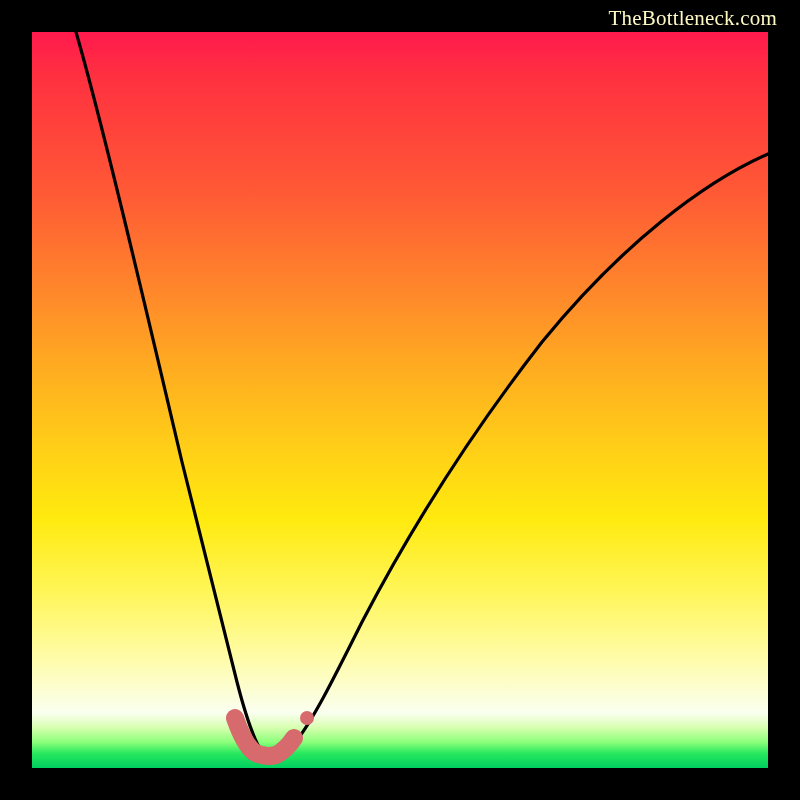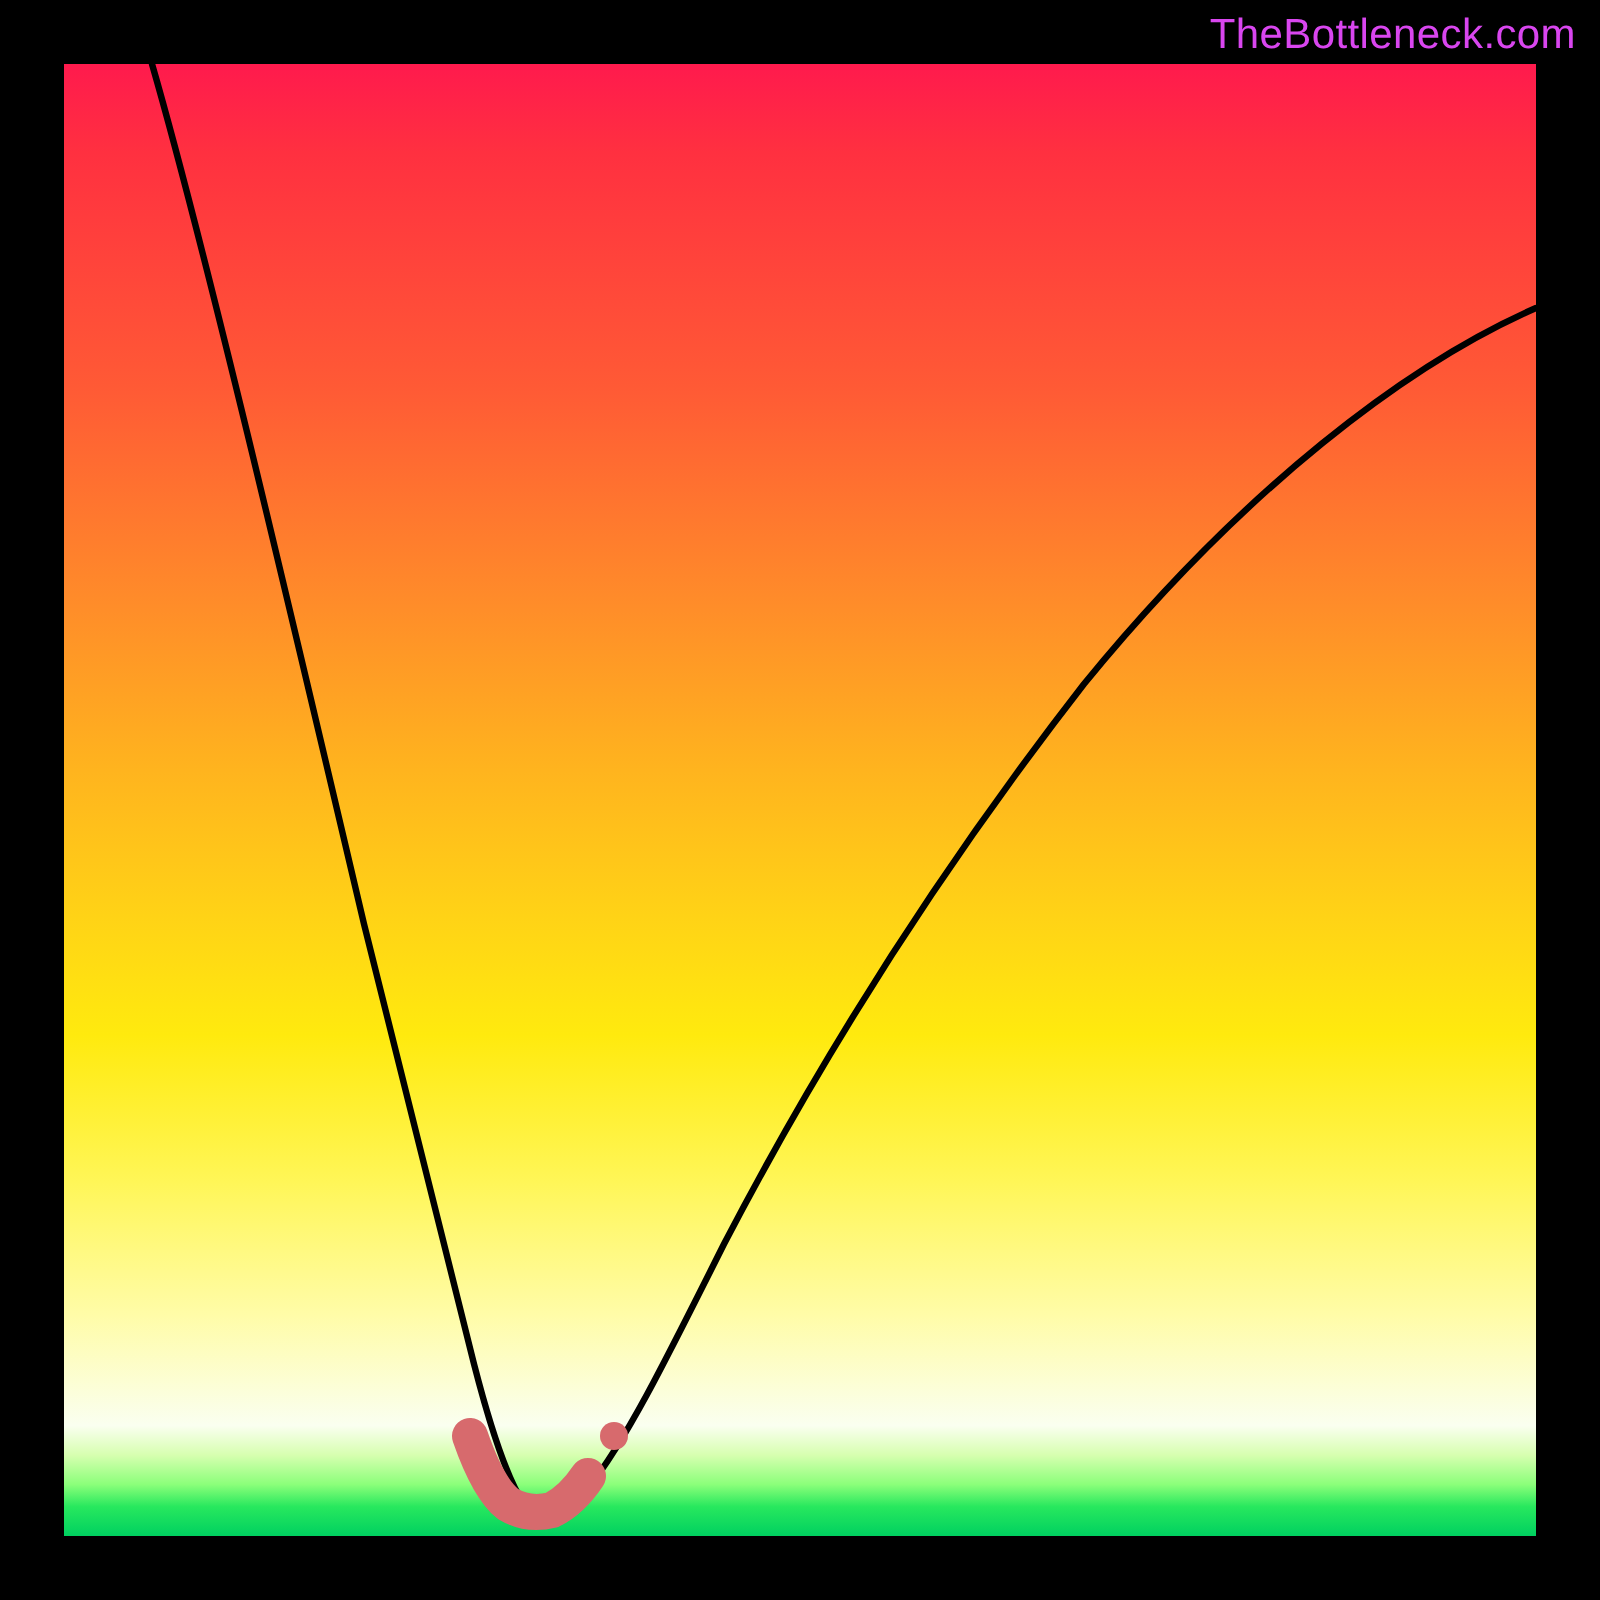--- a/index.html
+++ b/index.html
@@ -40,25 +40,26 @@
       #fafff0 92.5%,
       #d7ffb0 94.5%,
       #8bff7a 96.5%,
       #28e85e 98%,
       #00d060 100%
     );
   }
   .watermark {
     position: absolute;
     top: 6px;
-    right: 12px;
-    color: #d946ef;
+    right: 23px;
+    color: #fef9c3;
     font-size: 21px;
     letter-spacing: 0.2px;
     user-select: none;
+    font-family: Liberation Serif, serif;
   }
   svg.curve {
     position: absolute;
     left: 0;
     top: 0;
     width: 736px;
     height: 736px;
     overflow: visible;
   }
 </style>

